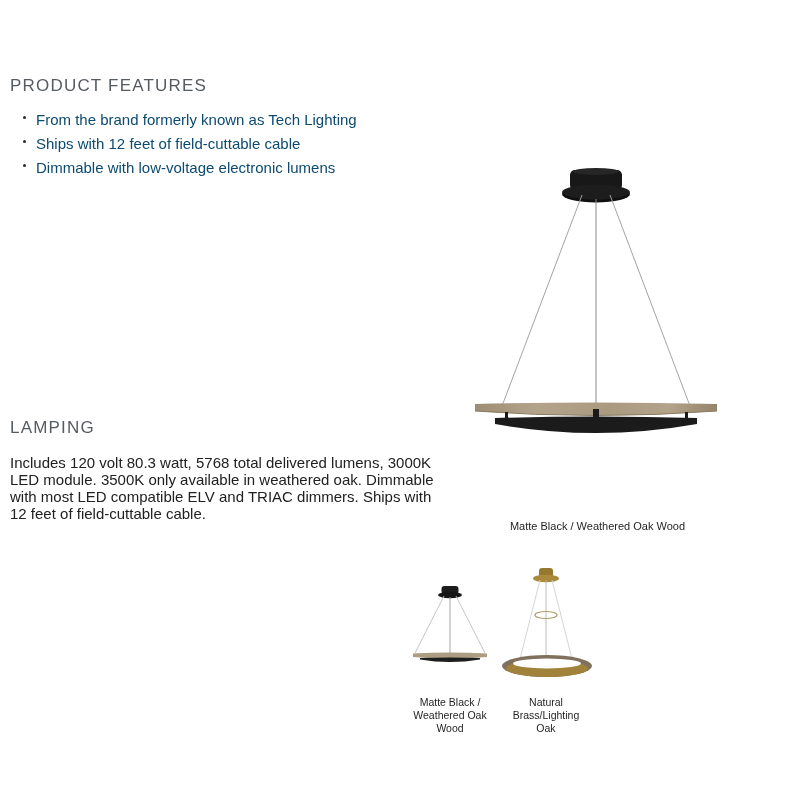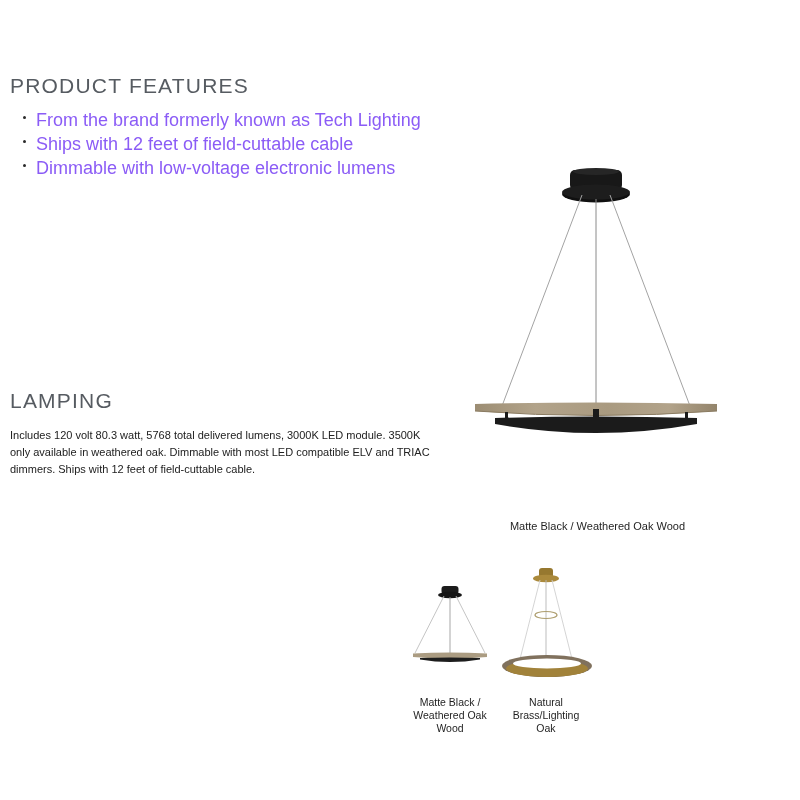--- a/index.html
+++ b/index.html
@@ -5,45 +5,45 @@
   html,body { margin:0; padding:0; }
   body {
     width:800px; height:800px;
     position:relative;
     background:#ffffff;
     overflow:hidden;
     font-family:"Liberation Sans", sans-serif;
     color:#212121;
   }
   .section-title {
-    font-size:21px;
+    font-size:17px;
     font-weight:400;
     letter-spacing:1.2px;
     color:#565b61;
     margin:0;
     line-height:23px;
   }
   
   .features { position:absolute; left:10px; top:74px; width:415px; }
   .features ul { list-style:none; margin:15px 0 0 0; padding:0 0 0 26px; }
   .features li {
     position:relative;
-    font-size:18px; line-height:16px;
-    color:#8b5cf6;
+    font-size:15px; line-height:16px;
+    color:#0c4a6e;
     margin-bottom:8px;
   }
   .features li::before {
     content:"";
     position:absolute; left:-13px; top:4px;
     width:3px; height:3px; border-radius:50%;
     background:#2a2a2a;
   }
   
-  .lamping { position:absolute; left:10px; top:389px; width:432px; }
-  .lamping p { margin:15px 0 0 0; font-size:11px; line-height:17px; color:#212121; }
+  .lamping { position:absolute; left:10px; top:416px; width:432px; }
+  .lamping p { margin:15px 0 0 0; font-size:15px; line-height:17px; color:#212121; }
   
   .main-figure { position:absolute; left:450px; top:163px; width:295px; height:285px; }
   .main-caption {
     position:absolute; left:450px; top:520px; width:295px;
     text-align:center; font-size:11px; color:#1f1f1f;
   }
   
   .variants { position:absolute; left:402px; top:562px; width:392px; display:flex; }
   .variant { width:96px; display:flex; flex-direction:column; align-items:center; cursor:pointer; }
   .variant svg { display:block; }

